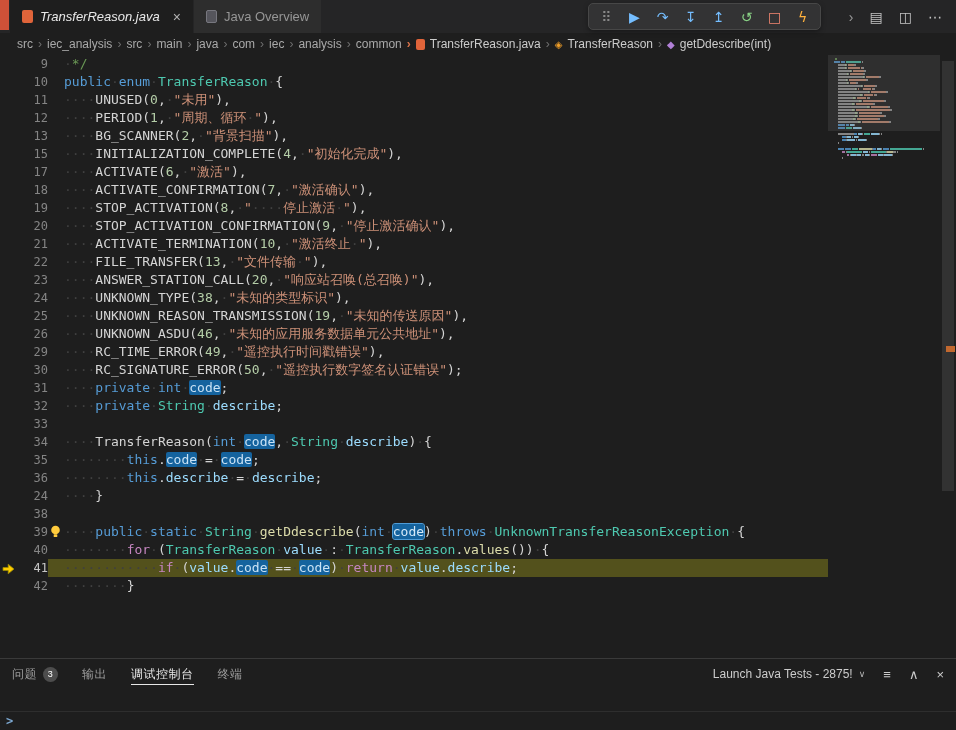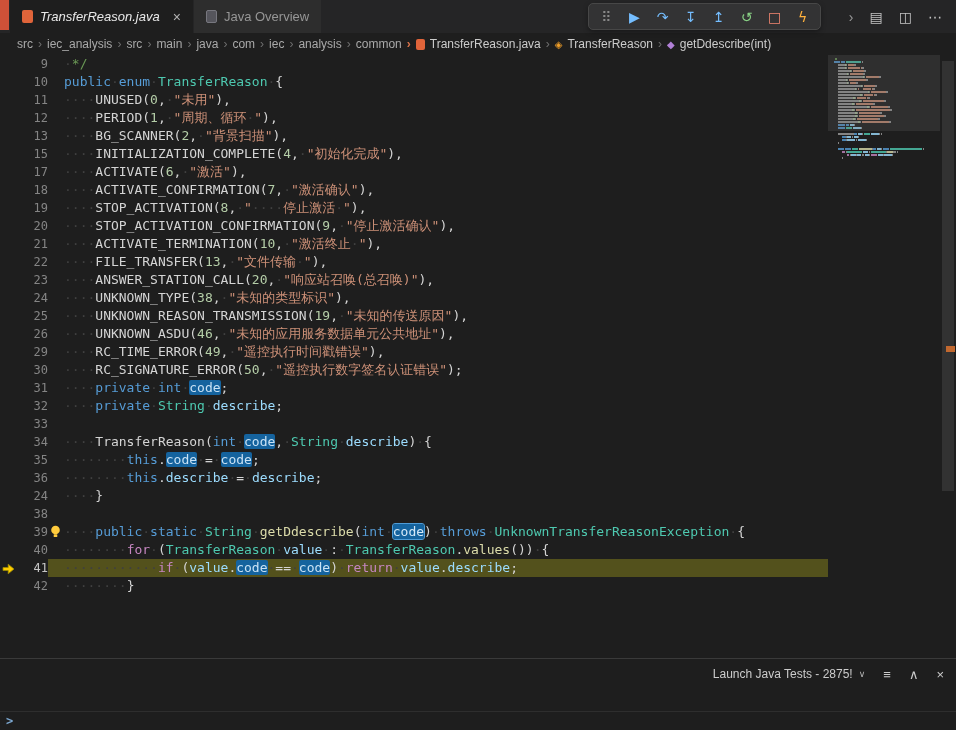--- a/index.html
+++ b/index.html
@@ -530,20 +530,35 @@
     <div class="minimap-slider"></div>
   </div>
   <div class="scrollbar">
     <div class="scroll-thumb"></div>
     <div class="overview-mark"></div>
   </div>
 </div>
 
 <div class="panel">
   <div class="panel-header">
+    <div class="panel-tabs">
+        <span class="panel-tab">
+          <span>问题</span>
+          <span class="badge">3</span>
+        </span>
+        <span class="panel-tab">
+          <span>输出</span>
+        </span>
+        <span class="panel-tab active">
+          <span>调试控制台</span>
+        </span>
+        <span class="panel-tab">
+          <span>终端</span>
+        </span>
+      </div>
     <div class="panel-right">
       <div class="launch-config">
         <span>Launch Java Tests - 2875!</span>
         <span class="launch-chevron">∨</span>
       </div>
       <span class="panel-icon">≡</span>
       <span class="panel-icon">∧</span>
       <span class="panel-icon">×</span>
     </div>
   </div>

